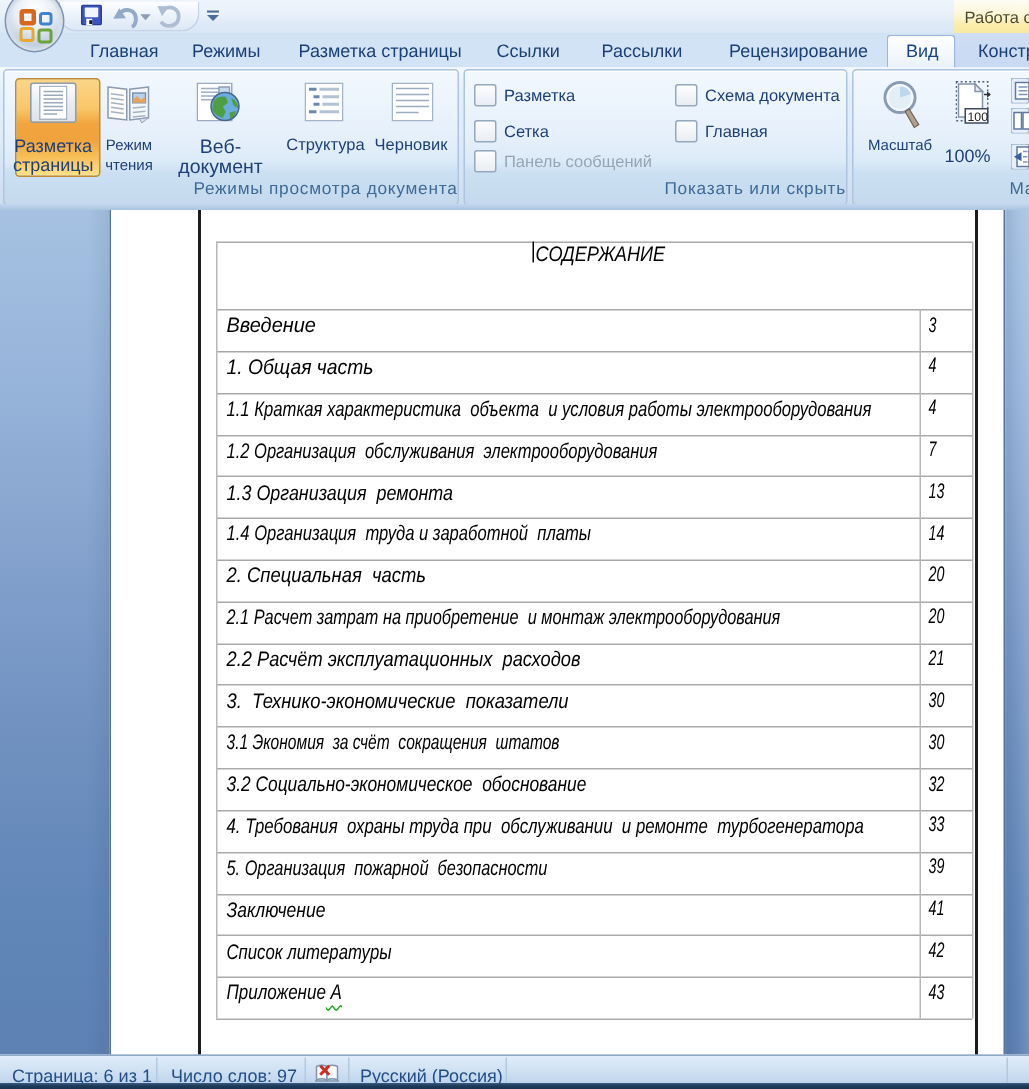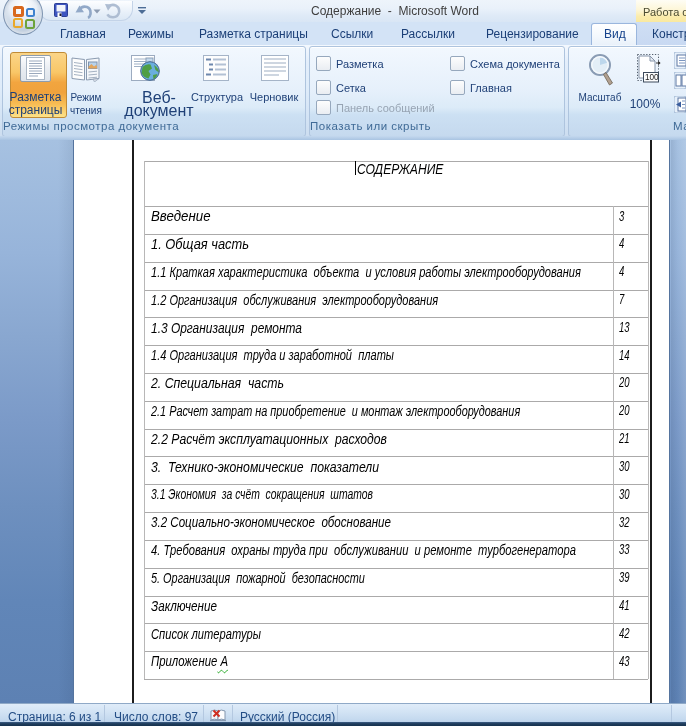--- a/index.html
+++ b/index.html
@@ -25,21 +25,21 @@
 #activetab{position:absolute;left:591px;top:1px;width:46px;height:22px;background:linear-gradient(180deg,#ffffff,#f3f8fd 60%,#e9f1fa);
  border:1px solid #9ab6dd;border-bottom:none;border-radius:3px 3px 0 0}
 #worklbl{position:absolute;left:636px;top:0px;width:50px;height:22px;
  background:linear-gradient(180deg,#fefdf5 0%,#fdf6d7 45%,#fbecac 75%,#f9e9a0 100%);}
 #worklbl span{position:absolute;left:7px;top:6px;font-size:11px;color:#4a4a30;white-space:nowrap}
 
 #ribbon{position:absolute;left:0;top:45px;width:686px;height:95px;
  background:linear-gradient(180deg,#f3f8fe 0%,#e3eefb 18%,#dfecfa 45%,#d4e4f5 75%,#cbdcef 100%)}
 .grp{position:absolute;top:1px;height:91px;border:1px solid #aec4de;border-radius:3px;
  background:linear-gradient(180deg,#f2f8fe 0%,#e6f0fb 48%,#dcebf8 68%,#cce0f3 76%,#c5d9ee 100%);box-shadow:inset 0 1px 0 #fff}
-.grplbl{position:absolute;bottom:4px;width:100%;text-align:left;font-size:11.5px;letter-spacing:0.5px;color:#3f6a96}
+.grplbl{position:absolute;bottom:4px;width:100%;text-align:right;font-size:11.5px;letter-spacing:0.5px;color:#3f6a96}
 .btnlbl{font-size:11px;color:#1f4077;text-align:center;line-height:13px}
 #selbtn{position:absolute;left:7px;top:5px;width:57px;height:66px;border-radius:3px;
  border:1px solid #c08b36;background:linear-gradient(180deg,#fbd588 0%,#f9c768 30%,#f2a53f 46%,#f0a23c 62%,#f7bd55 80%,#fde289 100%)}
 .chk{position:absolute;width:15px;height:15px;border:1px solid #96a8bd;border-radius:2px;
  background:linear-gradient(180deg,#fdfdfd,#e9edf2)}
 .chklbl{position:absolute;font-size:11px;color:#1f4077}
 
 #ribedge{position:absolute;left:0;top:136px;width:686px;height:4px;
  background:linear-gradient(180deg,#c4d8ee,#a9c4e2)}
 
@@ -58,21 +58,20 @@
  border-top:1px solid #8fa9c7;
  background:linear-gradient(180deg,#e0ecf9 0%,#d2e3f4 45%,#c3d8ee 90%,#bcd2ea 100%)}
 #statusbar .st{position:absolute;top:6px;font-size:12px;color:#234d85}
 #statusbar .sep{position:absolute;top:1px;width:1px;height:17px;background:#b4c8e0}
 #bottombar{position:absolute;left:0;top:722px;width:686px;height:4px;background:linear-gradient(180deg,#3c5d85,#1e3c5c 45%,#16324e)}
 svg{display:block}
 </style></head>
 <body>
 
 <div id="titlebar">
-  <div id="title">Содержание&nbsp;&nbsp;-&nbsp;&nbsp;Microsoft Word</div>
   <div id="qat">
 
     <svg style="position:absolute;left:14px;top:2px" width="14" height="14" viewBox="0 0 14 14">
       <rect x="0.5" y="0.5" width="13" height="13" rx="1" fill="#3d55c1" stroke="#2c3f96"></rect>
       <rect x="2.5" y="2" width="9" height="6.5" rx="0.5" fill="#f2f5fb"></rect>
       <rect x="3.5" y="9.5" width="4" height="4.5" fill="#fff"></rect>
       <rect x="5.5" y="10.5" width="2" height="2.5" fill="#1a1a2e"></rect>
     </svg>
 
     <svg style="position:absolute;left:35px;top:3px" width="17" height="15" viewBox="0 0 17 15">
@@ -158,21 +157,21 @@
     <g stroke="#9fb0c5" stroke-width="1">
         <path d="M3 4h18M3 6.5h18M3 9h18M3 11.5h10"></path>
       </g>
     <rect x="15" y="3" width="7" height="6" fill="#c4d9ec" stroke="#8ba0b8"></rect>
     <circle cx="19" cy="16" r="9.5" fill="#6aaede"></circle>
     <path d="M11.5 12 Q15 8.5 19.5 9.5 L21 13.5 L17.5 16 L19.5 19.5 L17.5 23.5 Q12.5 22.5 10.5 18 Z" fill="#4f9e44"></path>
     <path d="M23 10 Q27.5 12.5 28 17.5 L24.5 15 Z" fill="#4f9e44"></path>
     <path d="M22 20 L26.5 19 Q25.5 23 22.5 24.5 Z" fill="#4f9e44"></path>
     <circle cx="19" cy="16" r="9.3" fill="none" stroke="#49658c"></circle>
   </svg>
-  <div class="btnlbl abs" style="left:120px;top:46px;width:78px;font-size:16px">Веб-документ</div>
+  <div class="btnlbl abs" style="left:108px;top:46px;width:78px;font-size:13px">Веб-документ</div>
 
   <svg class="abs" style="left:203px;top:10px" width="26" height="26" viewBox="0 0 26 26">
     <rect x="0.5" y="0.5" width="25" height="25" fill="#fdfdfd" stroke="#a5b4c8"></rect>
     <g stroke-width="2">
         <path d="M3 4.5h5" stroke="#6d87ad"></path>
         <path d="M10 4.5h13" stroke="#b3c1d4"></path>
     <path d="M6 9.5h4" stroke="#6d87ad"></path>
         <path d="M12 9.5h11" stroke="#b3c1d4"></path>
     <path d="M6 14.5h4" stroke="#6d87ad"></path>
         <path d="M12 14.5h11" stroke="#b3c1d4"></path>

